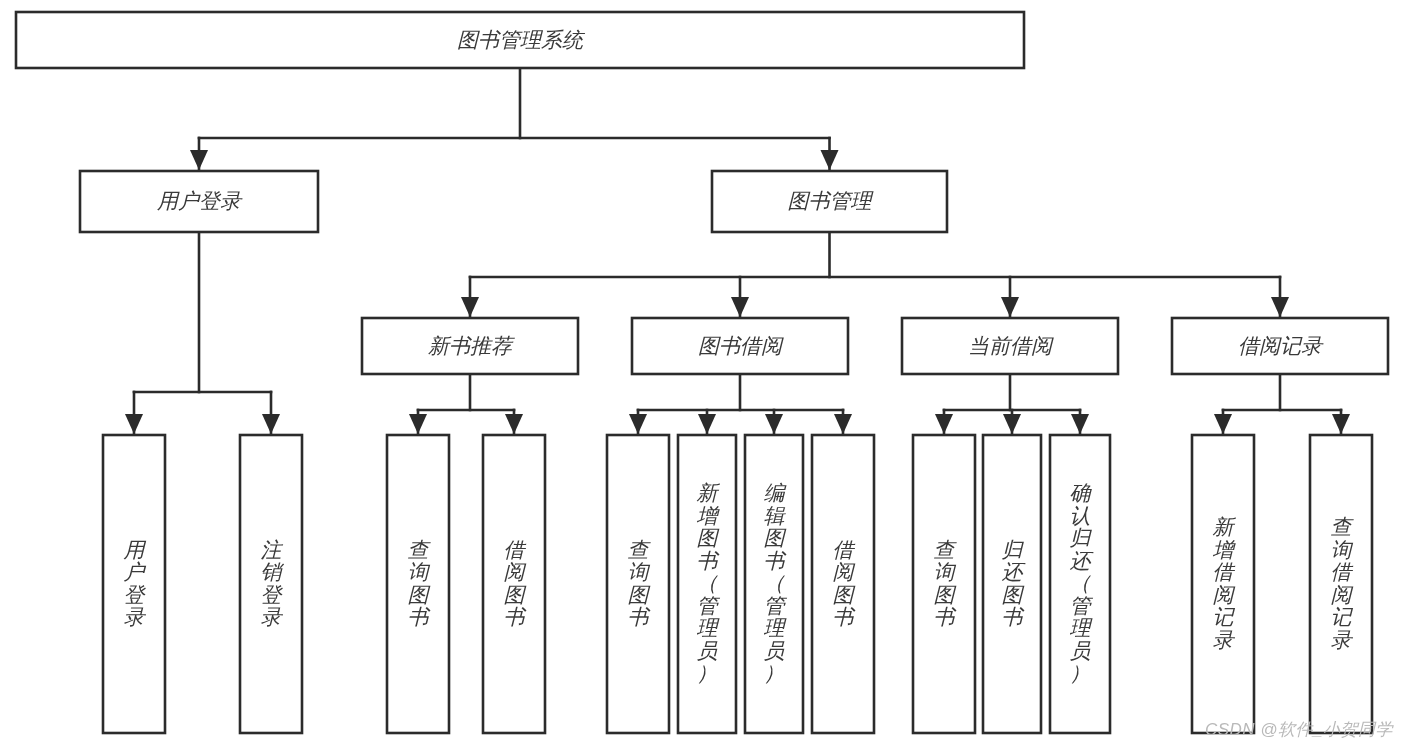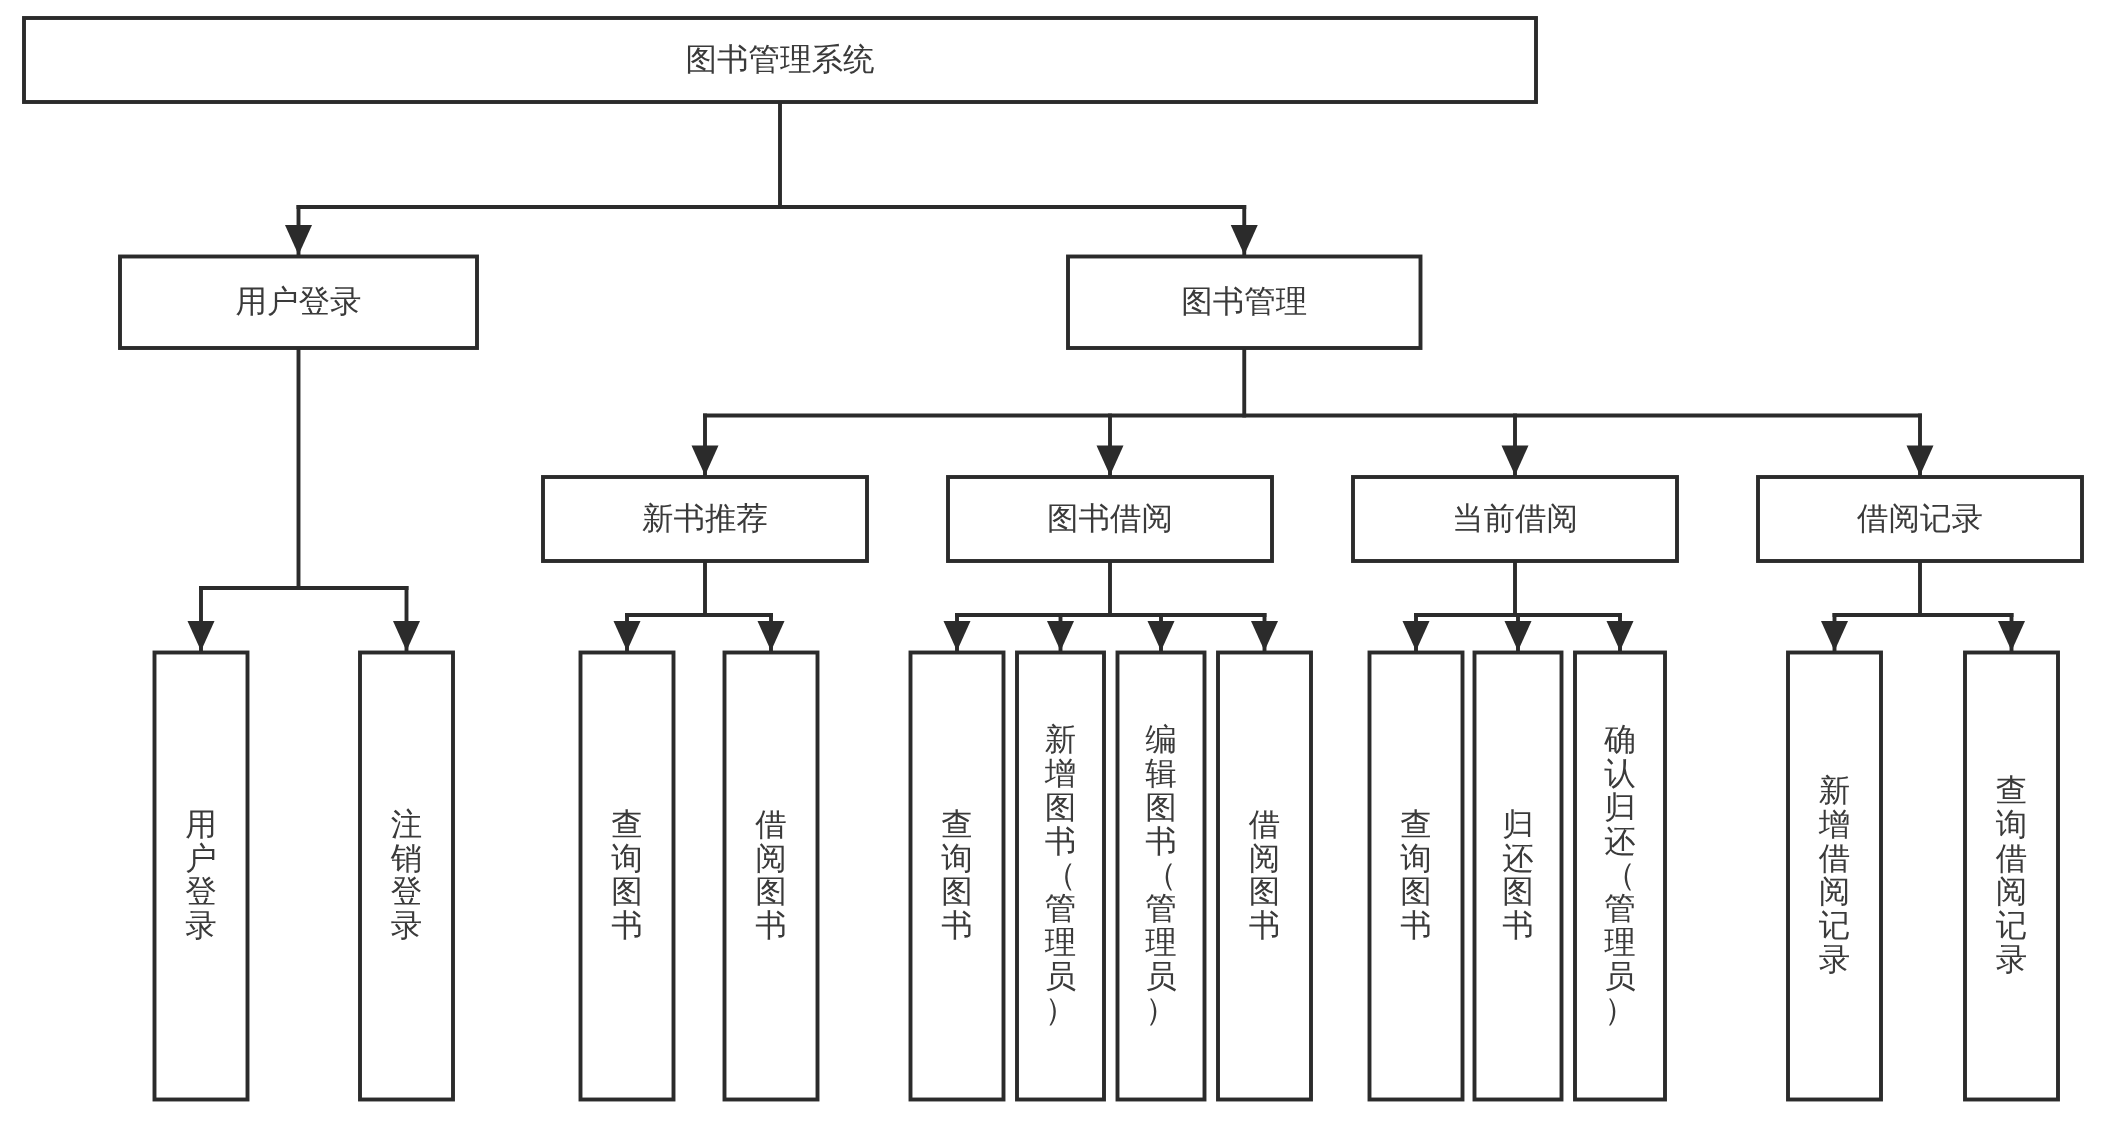--- a/index.html
+++ b/index.html
@@ -9,20 +9,21 @@
   }
   body {
     font-family: "Liberation Sans", "DejaVu Sans", sans-serif;
   }
   #diagram-root {
     position: relative;
     width: 1405px;
     height: 747px;
     background: #ffffff;
     overflow: hidden;
+    font-style: italic;
   }
   svg#tree-svg {
     position: absolute;
     left: 0;
     top: 0;
     width: 1405px;
     height: 747px;
     display: block;
   }
   .node-rect {
@@ -202,14 +203,15 @@
           <rect x="1192" y="435" width="62" height="298" class="node-rect"></rect>
           <text x="1223" class="node-label-vertical"><tspan x="1223" y="534.05">新</tspan><tspan x="1223" y="556.55">增</tspan><tspan x="1223" y="579.05">借</tspan><tspan x="1223" y="601.55">阅</tspan><tspan x="1223" y="624.05">记</tspan><tspan x="1223" y="646.55">录</tspan></text>
         </g>
         <g>
           <rect x="1310" y="435" width="62" height="298" class="node-rect"></rect>
           <text x="1341" class="node-label-vertical"><tspan x="1341" y="534.05">查</tspan><tspan x="1341" y="556.55">询</tspan><tspan x="1341" y="579.05">借</tspan><tspan x="1341" y="601.55">阅</tspan><tspan x="1341" y="624.05">记</tspan><tspan x="1341" y="646.55">录</tspan></text>
         </g>
       </g>
   </svg>
 
+  <div class="watermark">CSDN @软件_小贺同学</div>
 
 </div>
 
 </body></html>

